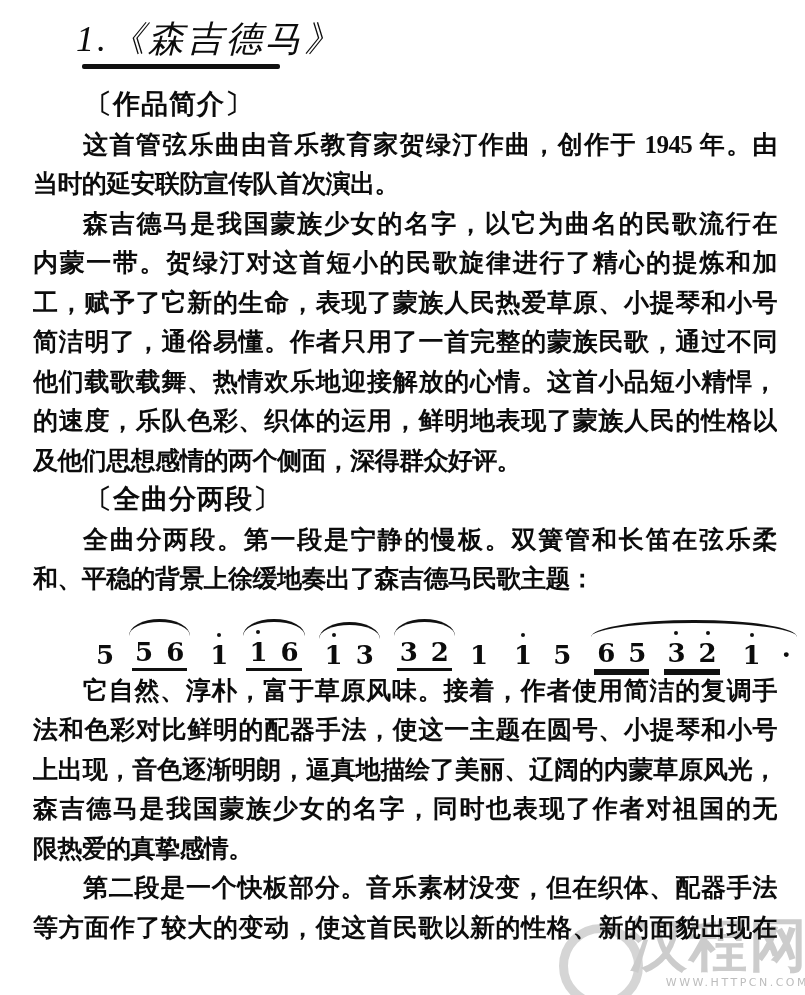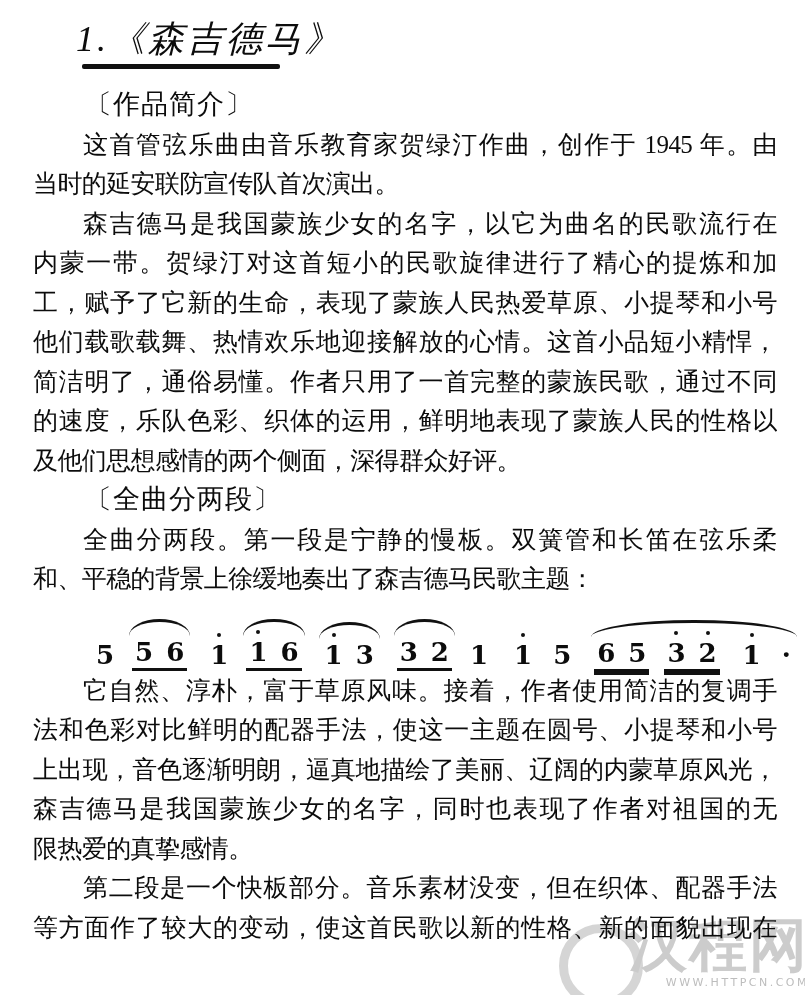--- a/index.html
+++ b/index.html
@@ -12,25 +12,25 @@
   
   .title-wrap{margin:16px 0 0 76px;display:inline-block;}
   .doc-title{
     font-size:36px;font-weight:normal;font-style:italic;
     letter-spacing:3px;line-height:46px;white-space:nowrap;
   }
   .title-underline{height:5px;background:#101010;width:198px;margin:2px 0 0 6px;border-radius:2px;}
   
   .content{margin:0 28px 0 33px;width:744px;padding-top:16px;}
   .sec-heading{
-    font-size:27px;font-weight:normal;line-height:39.5px;
+    font-size:27px;font-weight:bold;line-height:39.5px;
     margin-left:52px;letter-spacing:1px;white-space:nowrap;
   }
   .line{
-    font-size:25px;font-weight:normal;line-height:39.5px;height:39.5px;
+    font-size:25px;font-weight:bold;line-height:39.5px;height:39.5px;
     letter-spacing:-0.6px;overflow:hidden;
     text-align:justify;text-align-last:justify;
   }
   .line.first{text-indent:2em;}
   .line.plast{text-align:center;text-align-last:left;}
   
   .notation{
     margin-left:50px;height:72px;box-sizing:border-box;padding-top:26px;
     display:flex;align-items:flex-end;
     font-family:"DejaVu Serif","Liberation Serif",serif;
@@ -89,22 +89,22 @@
   <div class="content">
 
     <div class="sec-heading">〔作品简介〕</div>
 
     <div class="line first">这首管弦乐曲由音乐教育家贺绿汀作曲，创作于 1945 年。由</div>
     <div class="line plast">当时的延安联防宣传队首次演出。</div>
 
     <div class="line first">森吉德马是我国蒙族少女的名字，以它为曲名的民歌流行在</div>
     <div class="line">内蒙一带。贺绿汀对这首短小的民歌旋律进行了精心的提炼和加</div>
     <div class="line">工，赋予了它新的生命，表现了蒙族人民热爱草原、小提琴和小号</div>
+    <div class="line">简洁明了，通俗易懂。作者只用了一首完整的蒙族民歌，通过不同</div>
     <div class="line">他们载歌载舞、热情欢乐地迎接解放的心情。这首小品短小精悍，</div>
-    <div class="line">简洁明了，通俗易懂。作者只用了一首完整的蒙族民歌，通过不同</div>
     <div class="line">的速度，乐队色彩、织体的运用，鲜明地表现了蒙族人民的性格以</div>
     <div class="line plast">及他们思想感情的两个侧面，深得群众好评。</div>
 
     <div class="sec-heading">〔全曲分两段〕</div>
 
     <div class="line first">全曲分两段。第一段是宁静的慢板。双簧管和长笛在弦乐柔</div>
     <div class="line plast">和、平稳的背景上徐缓地奏出了森吉德马民歌主题：</div>
 
     <div class="notation">
         <span class="n-measure">

